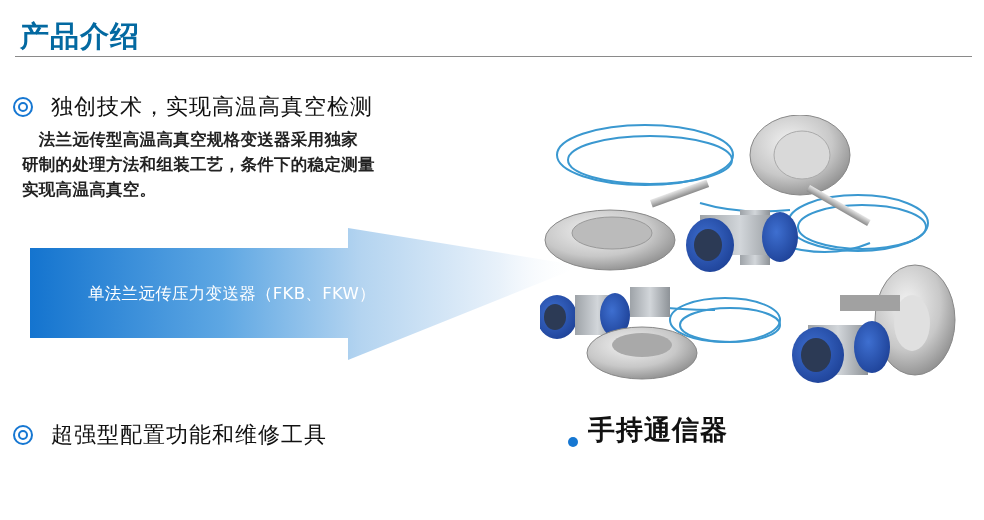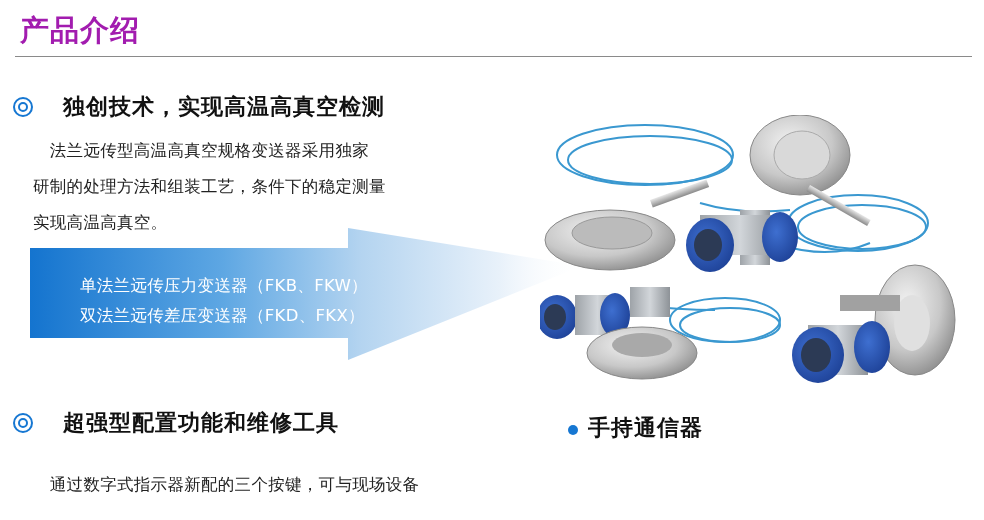--- a/index.html
+++ b/index.html
@@ -1,42 +1,42 @@
 <!DOCTYPE html>
 <html><head>
 <meta charset="utf-8">
 <style>
   html, body { margin:0; padding:0; background:#ffffff; }
   body { width:984px; height:520px; position:relative; overflow:hidden;
          font-family:"DejaVu Sans","Liberation Sans",sans-serif; color:#1a1a1a; }
-  .page-title { position:absolute; left:20px; top:10px; font-size:29px; font-weight:bold;
-                color:#a21caf; letter-spacing:1px; line-height:40px; }
+  .page-title { position:absolute; left:20px; top:16px; font-size:29px; font-weight:bold;
+                color:#0369a1; letter-spacing:1px; line-height:40px; }
   .divider { position:absolute; left:15px; top:56px; width:957px; height:1px; background:#8a8a8a; }
 
-  .sec-head { position:absolute; font-size:22px; font-weight:bold; color:#111; line-height:30px;
-              display:flex; align-items:center; letter-spacing:1px;gap:12px; }
+  .sec-head { position:absolute; font-size:22px; font-weight:normal; color:#111; line-height:30px;
+              display:flex; align-items:center; letter-spacing:1px; }
   .bullseye { width:20px; height:20px; margin-right:18px; position:relative; flex:none; }
   .bullseye::before { content:""; position:absolute; left:0; top:0; width:16px; height:16px;
                       border:2px solid #1677d2; border-radius:50%; }
   .bullseye::after { content:""; position:absolute; left:5px; top:5px; width:6px; height:6px;
                      border:2px solid #1677d2; border-radius:50%; }
 
   .body-text { position:absolute; font-size:16.5px; line-height:25px; color:#222; letter-spacing:0.3px; }
-  .body-text p { margin:11px; }
+  .body-text p { margin:0;font-weight:bold; }
 
   
   .arrow { position:absolute; left:30px; top:228px; width:552px; height:132px; }
   .arrow-text { position:absolute; left:72px; top:267px; color:#ffffff; font-size:16.5px;
                 line-height:22px; letter-spacing:0.3px; }
-  .arrow-text p { margin:8px; }
+  .arrow-text p { margin:16px; }
 
   .product-img { position:absolute; left:540px; top:115px; width:420px; height:285px; }
 
-  .bullet-head { position:absolute; left:568px; top:413px; font-size:22px; font-weight:bold;
-                 color:#111; display:flex; align-items:center; line-height:34px; letter-spacing:1px;font-family:Liberation Mono, monospace; }
+  .bullet-head { position:absolute; left:568px; top:413px; font-size:27px; font-weight:bold;
+                 color:#111; display:flex; align-items:flex-end; line-height:34px; letter-spacing:1px; }
   .dot { width:10px; height:10px; border-radius:50%; background:#1677d2; margin-right:10px; flex:none; }
 </style>
 </head>
 <body>
 
 <div class="page-title">产品介绍</div>
 <div class="divider"></div>
 
 <div class="sec-head" style="left:13px; top:92px;">
   <span class="bullseye"></span>
@@ -55,21 +55,20 @@
       <stop offset="0.35" stop-color="#5ea7e3"></stop>
       <stop offset="0.6" stop-color="#b4d4f0"></stop>
       <stop offset="0.85" stop-color="#e8f1fa"></stop>
       <stop offset="1" stop-color="#ffffff" stop-opacity="0"></stop>
     </linearGradient>
   </defs>
   <polygon points="0,20 318,20 318,0 552,38 318,132 318,110 0,110" fill="url(#ag)"></polygon>
 </svg>
 <div class="arrow-text">
   <p>单法兰远传压力变送器（FKB、FKW）</p>
-  <p>双法兰远传差压变送器（FKD、FKX）</p>
 </div>
 
 <svg class="product-img" viewBox="0 0 420 285">
   <defs>
     <radialGradient id="steel" cx="0.4" cy="0.35" r="0.7">
       <stop offset="0" stop-color="#f2f2f2"></stop>
         <stop offset="0.6" stop-color="#c8c8c8"></stop>
         <stop offset="1" stop-color="#8d8d8d"></stop>
     </radialGradient>
     <linearGradient id="rod" x1="0" y1="0" x2="0" y2="1">
@@ -117,24 +116,23 @@
   <ellipse cx="102" cy="230" rx="30" ry="12" fill="#a9a9a9"></ellipse>
   <ellipse cx="375" cy="205" rx="40" ry="55" fill="url(#steel)" stroke="#888"></ellipse>
   <ellipse cx="372" cy="208" rx="18" ry="28" fill="#e0e0e0"></ellipse>
   <rect x="300" y="180" width="60" height="16" fill="#a1a1a1"></rect>
   <rect x="268" y="210" width="60" height="50" fill="url(#body)"></rect>
   <ellipse cx="278" cy="240" rx="26" ry="28" fill="url(#bluecap)"></ellipse>
   <ellipse cx="276" cy="240" rx="15" ry="17" fill="#2c3a55"></ellipse>
   <ellipse cx="332" cy="232" rx="18" ry="26" fill="url(#bluecap)"></ellipse>
 </svg>
 
-<div class="sec-head" style="left:13px; top:408px;">
+<div class="sec-head" style="left:13px; top:420px;">
   <span class="bullseye"></span>
   <span>超强型配置功能和维修工具</span>
 </div>
 <div class="body-text" style="left:22px; top:461px;">
-  <p>　通过数字式指示器新配的三个按键，可与现场设备</p>
 </div>
 
 <div class="bullet-head">
   <span class="dot"></span>
   <span>手持通信器</span>
 </div>
 
 </body></html>

